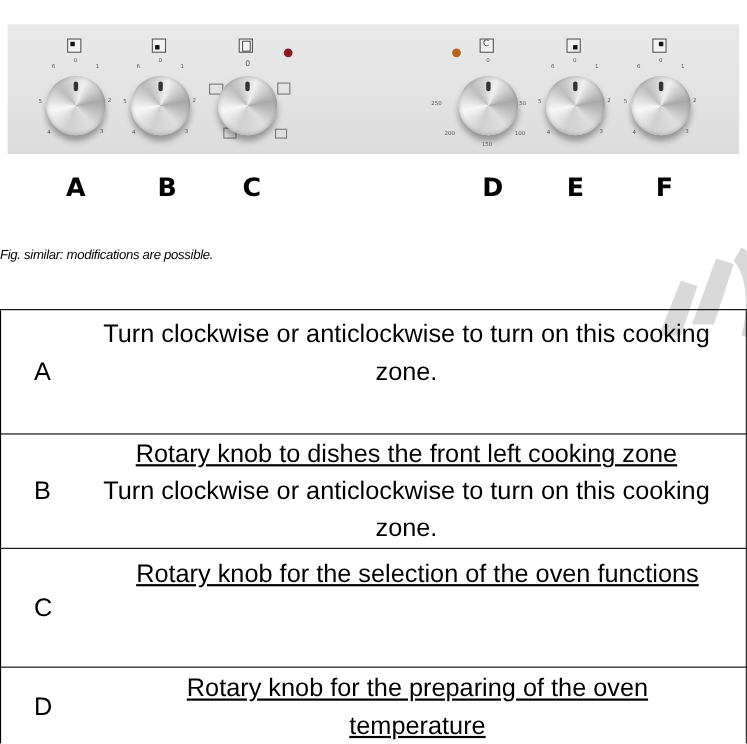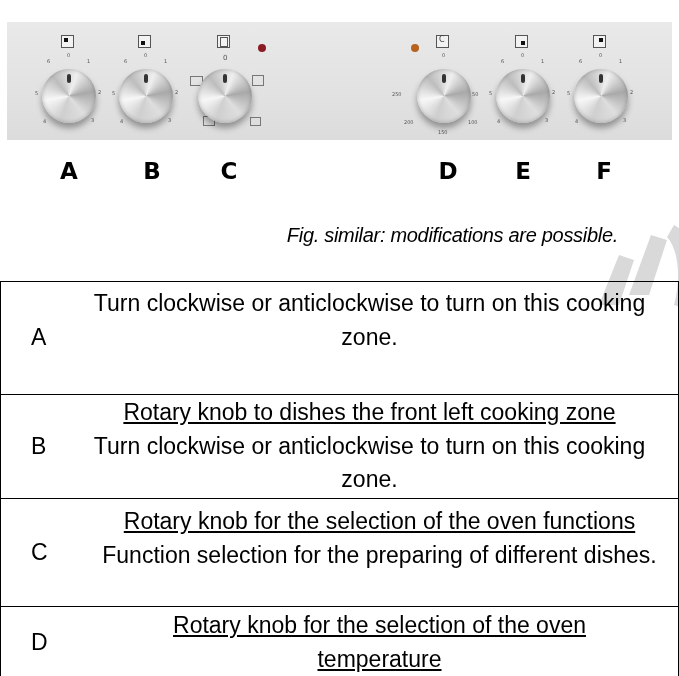--- a/index.html
+++ b/index.html
@@ -10,21 +10,21 @@
   .knob-group { position:absolute; top:0; width:80px; height:118px; }
   .zone-icon { position:absolute; left:32px; top:13px; width:13px; height:13px; border:1.5px solid #555; box-sizing:border-box; background:#f2f2f2; }
   .zone-icon .dot { position:absolute; width:4px; height:4px; background:#111; }
   .knob { position:absolute; left:13px; top:47px; width:54px; height:54px; border-radius:50%;
     background:conic-gradient(from 200deg,#cfcfcf,#f7f7f7,#bdbdbd,#efefef,#a9a9a9,#dedede,#cfcfcf);
     box-shadow:0 5px 6px rgba(0,0,0,0.35), inset 0 0 4px rgba(0,0,0,0.25); }
   .knob .pointer { position:absolute; left:25px; top:5px; width:4px; height:9px; border-radius:2px; background:#333; }
   .scale { position:absolute; font-size:5px; color:#555; line-height:1; }
   .lamp { position:absolute; width:8px; height:8px; border-radius:50%; }
   .letter { position:absolute; top:158px; font-weight:bold; font-size:23px; font-family:"DejaVu Sans", sans-serif; transform:translateX(-50%); }
-  .caption { position:absolute; top:224px; left:0; width:618px; text-align:right; font-style:italic; font-size:20px; font-family:"Liberation Sans", sans-serif; letter-spacing:-0.3px; }
+  .caption { position:absolute; top:224px; left:0; width:618px; text-align:left; font-style:italic; font-size:12px; font-family:"Liberation Sans", sans-serif; letter-spacing:-0.3px; }
   .table { position:absolute; left:0; top:281px; width:679px; border-top:1.5px solid #000; }
   .row { position:relative; border-left:1.5px solid #000; border-right:1.5px solid #000; border-bottom:1.5px solid #000; box-sizing:border-box; width:679px;
     font-family:"Liberation Sans", sans-serif; font-size:23px; line-height:33.5px; }
   .row .key { position:absolute; left:30px; top:0; height:100%; display:flex; align-items:center; }
   .row .content { margin-left:80px; margin-right:20px; text-align:center; padding:4px 0; }
   .row .title { text-decoration:underline; display:block; }
   .row .desc { display:block; }
 </style>
 </head>
 <body>
@@ -153,22 +153,21 @@
     <span class="key">B</span>
     <div class="content" style="padding-top:1px">
       <span class="title">Rotary knob to dishes the front left cooking zone</span>
       <span class="desc">Turn clockwise or anticlockwise to turn on this cooking zone.</span>
     </div>
   </div>
   <div class="row" style="height:108px">
     <span class="key">C</span>
     <div class="content" style="padding-top:6px;margin-left:100px">
       <span class="title">Rotary knob for the selection of the oven functions</span>
-      <span class="desc">Function selection for the preparing of different dishes.</span>
     </div>
   </div>
   <div class="row" style="height:80px;border-bottom:none">
     <span class="key" style="height:72px">D</span>
     <div class="content" style="padding-top:2px;margin-left:140px;margin-right:60px">
-      <span class="title">Rotary knob for the selection of the oven temperature</span>
+      <span class="title">Rotary knob for the preparing of the oven temperature</span>
     </div>
   </div>
 </div>
 
 </body></html>

